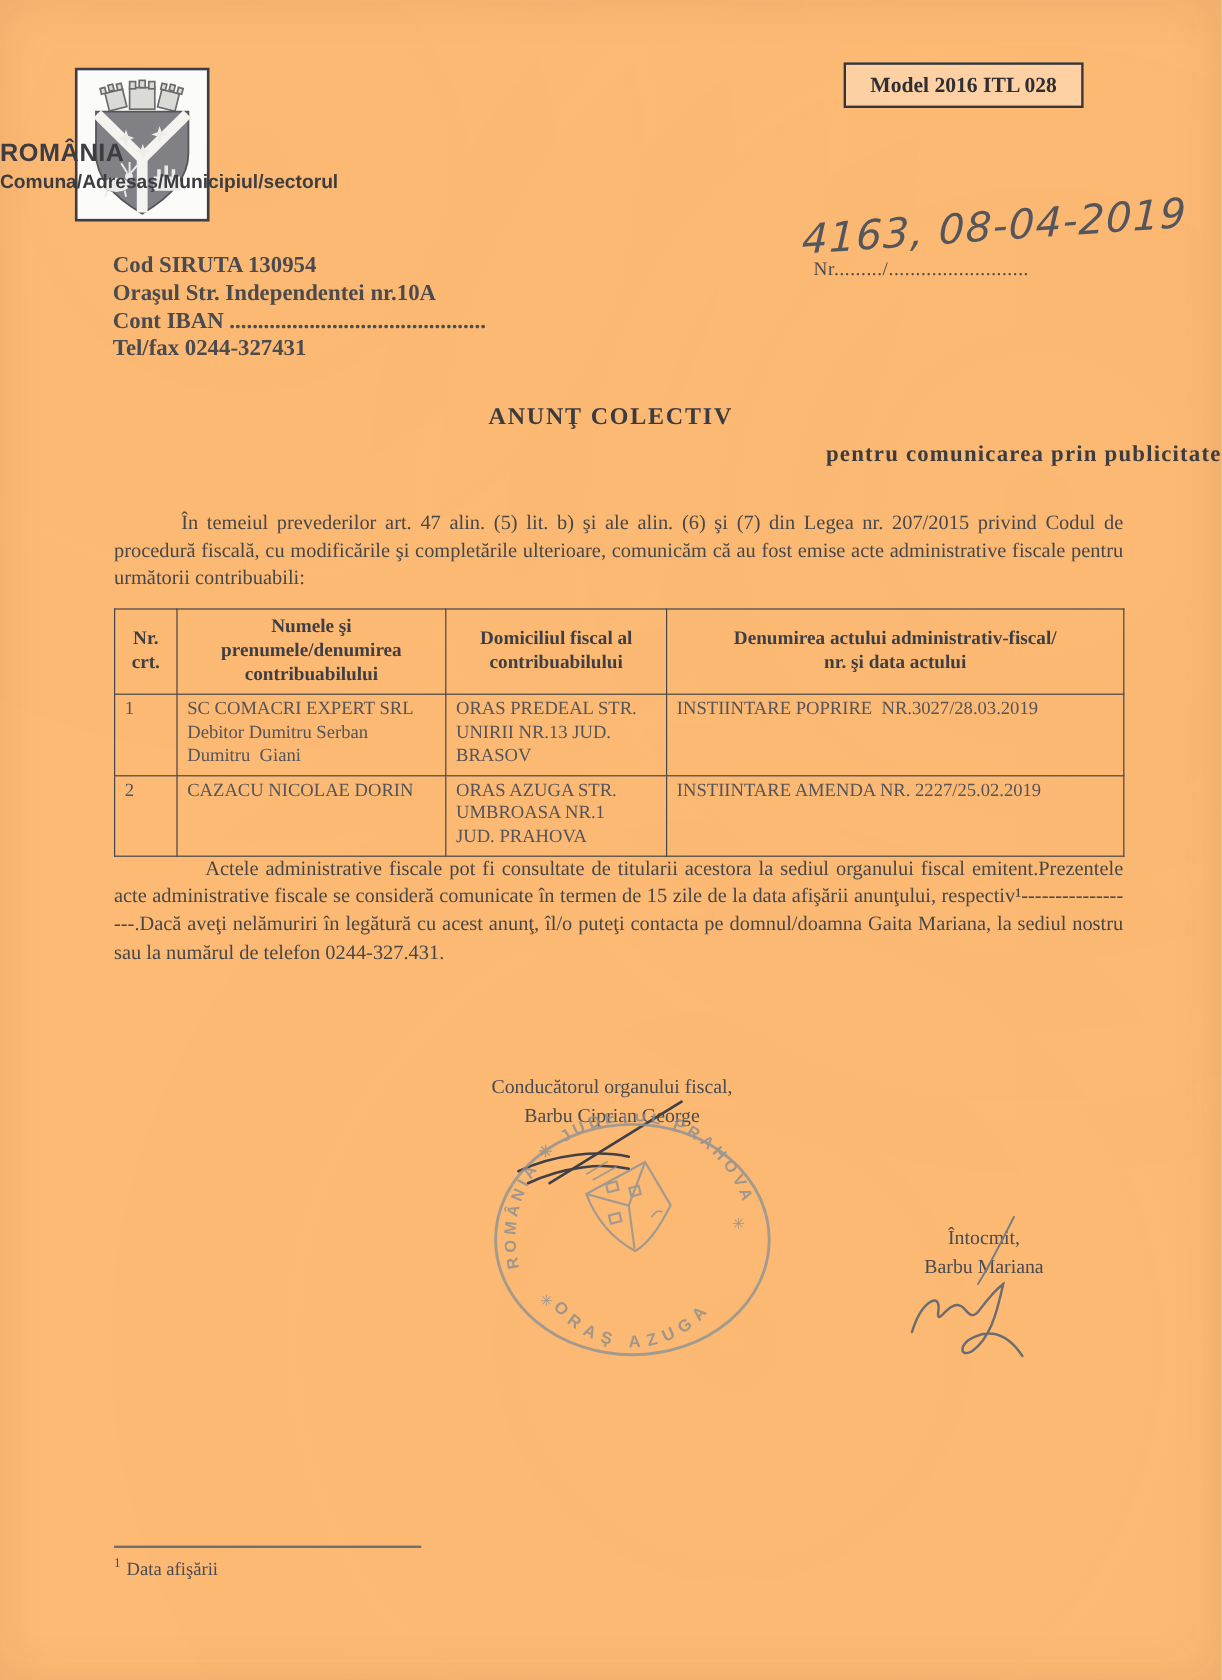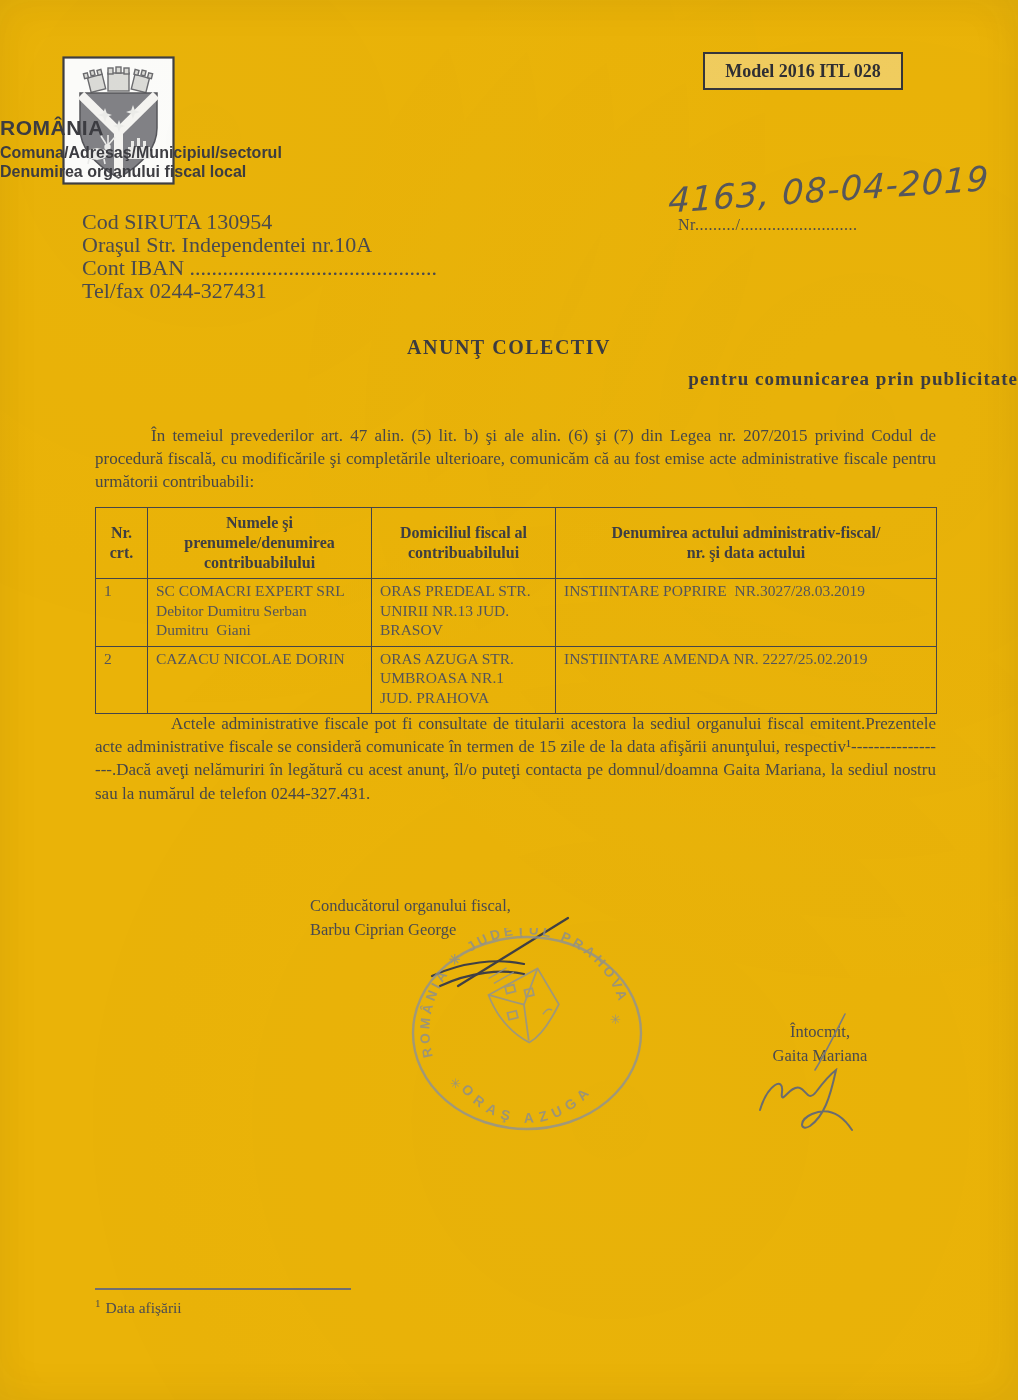--- a/index.html
+++ b/index.html
@@ -1,18 +1,18 @@
 <!DOCTYPE html>
 <html><head>
 <meta charset="utf-8">
 <style>
   html,body{margin:0;padding:0;background:#d8d6d2;}
   .page{
     position:relative;width:1018px;height:1400px;margin:0 auto;overflow:hidden;
-    background:#eab308;
+    background:#fdba74;
     font-family:"Liberation Serif",serif;color:#45454a;
     box-shadow:inset -10px -8px 40px rgba(60,60,55,.05), inset 8px 10px 40px rgba(60,60,55,.04);
   }
   .page::after{ 
     content:"";position:absolute;inset:0;pointer-events:none;opacity:.5;
     background:
       radial-gradient(circle at 20% 10%, rgba(120,120,110,.03), transparent 40%),
       radial-gradient(circle at 85% 30%, rgba(120,120,110,.04), transparent 45%),
       radial-gradient(circle at 60% 80%, rgba(120,120,110,.03), transparent 50%);
   }
@@ -37,21 +37,21 @@
 
   
   .hand-nr{
     left:668px;top:170px;width:300px;font-family:"DejaVu Sans",sans-serif;
     font-style:italic;font-size:34px;color:#55565c;transform:rotate(-4deg) skewX(-6deg);
     letter-spacing:1px;white-space:nowrap;
   }
   .nr-label{left:678px;top:216px;font-size:16px;color:#4a4a4f;letter-spacing:.5px;}
 
   
-  .info{left:82px;top:210px;font-size:22px;line-height:23px;color:#4a4a4f;}
+  .info{left:94px;top:210px;font-size:19px;line-height:23px;color:#4a4a4f;font-weight:bold;}
   .info div{white-space:nowrap;}
 
   
   .doc-title{left:0;right:0;top:336px;text-align:center;font-weight:bold;color:#3b3b40;}
   .doc-title .t1{font-size:20px;letter-spacing:1.5px;}
   .doc-title .t2{font-size:19px;letter-spacing:1px;margin-top:9px;text-align:right;}
 
   .para{text-align:justify;font-size:17px;line-height:23.2px;color:#474749;width:841px;left:95px;}
   .intro{top:424px;text-indent:56px;}
   .body-p{top:712px;text-indent:76px;}
@@ -59,21 +59,21 @@
   
   table.doc{left:95px;top:507px;width:841px;border-collapse:collapse;table-layout:fixed;position:absolute;}
   table.doc th,table.doc td{border:1.5px solid #45454a;}
   table.doc th{font-size:16px;font-weight:bold;color:#3e3e43;text-align:center;
     vertical-align:middle;white-space:pre-line;line-height:20px;padding:5px 4px;height:56px;}
   table.doc td{font-size:15.5px;color:#54545a;vertical-align:top;white-space:pre-wrap;
     line-height:19.5px;padding:2px 8px 6px;}
   td.nrc{text-align:left;padding-left:12px;}
 
   
-  .sig-left{left:310px;top:894px;width:400px;text-align:left;font-size:16.5px;line-height:24px;color:#4a4a4f;}
+  .sig-left{left:310px;top:894px;width:400px;text-align:center;font-size:16.5px;line-height:24px;color:#4a4a4f;}
   .sig-right{left:720px;top:1020px;width:200px;text-align:center;font-size:16.5px;line-height:24px;color:#4a4a4f;}
 
   .stamp-svg{left:398px;top:928px;opacity:.8;}
   .sigbarbu{left:420px;top:912px;}
   .flourish{left:795px;top:1012px;}
   .sigright{left:752px;top:1068px;}
 
   
   .fn-line{left:95px;top:1288px;width:256px;border-top:2px solid #6f6f73;height:0;}
   .fn-text{left:95px;top:1297px;font-size:15.5px;color:#4c4c51;}
@@ -127,21 +127,20 @@
     <path d="M66,103 L66,91 L69,91 L69,85 L72,85 L72,91 L75,91 L75,82 L78,82 L78,91 L81,91 L81,85 L84,85 L84,91 L88,91 L88,103 Z" fill="#ececea"></path>
   </svg>
 
   <div class="abs model-box">
     <span>Model 2016 ITL 028</span>
   </div>
 
   <div class="abs header-center">
     <div class="country">ROMÂNIA</div>
     <div class="h2">Comuna/Adresaş/Municipiul/sectorul</div>
-    <div class="h3">Denumirea organului fiscal local</div>
   </div>
 
   <div class="abs hand-nr">4163, 08-04-2019</div>
   <div class="abs nr-label">Nr........./..........................</div>
 
   <div class="abs info">
     <div>Cod SIRUTA 130954</div>
     <div>Oraşul Str. Independentei nr.10A</div>
     <div>Cont IBAN .............................................</div>
     <div>Tel/fax 0244-327431</div>
@@ -232,21 +231,21 @@
       <rect x="28" y="16" width="9" height="7"></rect>
       <rect x="46" y="24" width="8" height="7"></rect>
       <rect x="24" y="42" width="9" height="7"></rect>
       <path d="M14,4 L34,-2 M18,10 L40,4" stroke-width="1.4"></path>
       <path d="M58,52 q6,-6 10,-2" stroke-width="1.4"></path>
     </g>
   </svg>
 
   <div class="abs sig-right">
     <div>Întocmit,</div>
-    <div>Gaita Mariana</div>
+    <div>Barbu Mariana</div>
   </div>
 
   <svg class="abs flourish" width="70" height="62">
     <path d="M50,2 C40,22 30,42 20,58" stroke="#7a7c80" stroke-width="1.6" fill="none" stroke-linecap="round"></path>
   </svg>
 
   <svg class="abs sigright" width="130" height="75">
     <path d="M8,42 C16,16 32,8 30,24 C28,40 38,16 48,20 C54,22 56,34 64,24 C70,16 76,8 84,2 C78,30 72,48 58,58 C48,64 46,52 60,46 C74,40 88,44 100,62" stroke="#6a6c70" stroke-width="2" fill="none" stroke-linecap="round"></path>
   </svg>
 

